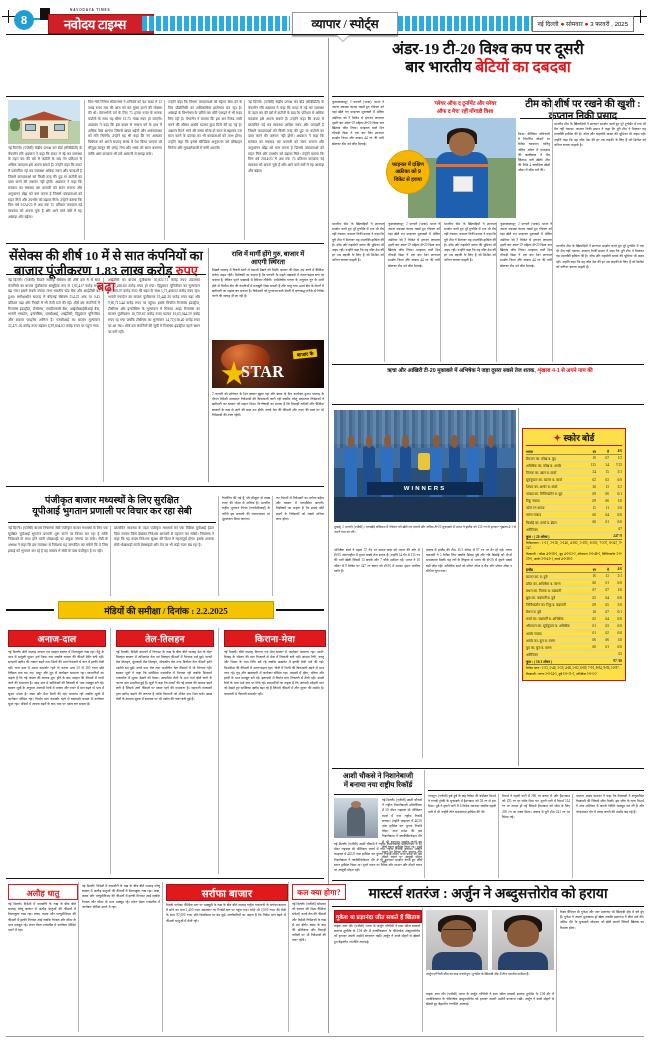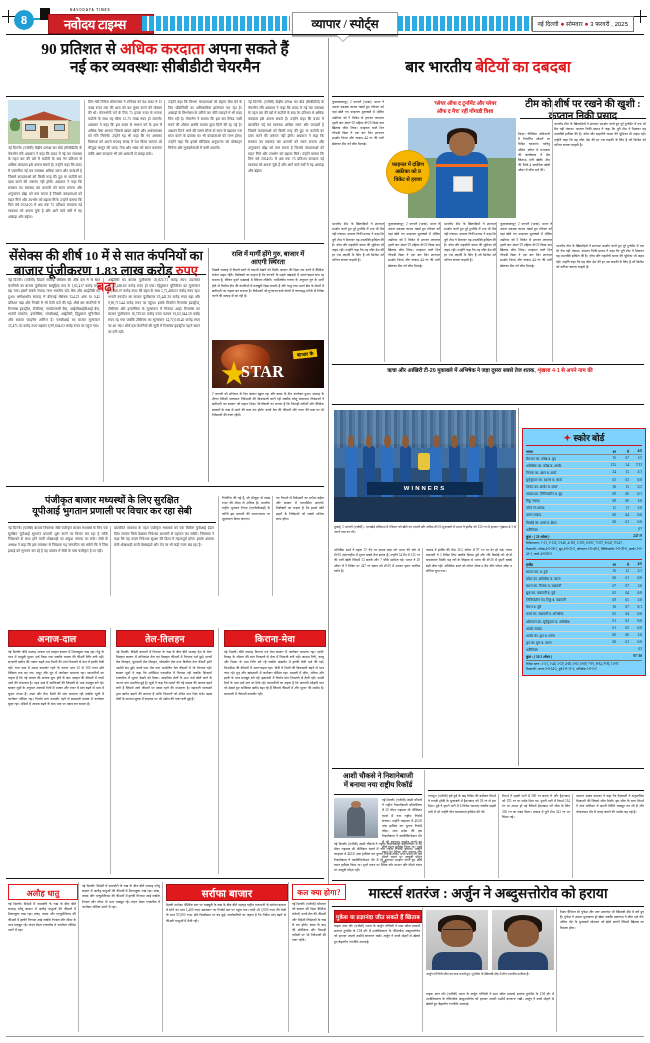--- a/index.html
+++ b/index.html
@@ -195,22 +195,22 @@
   }
   .redbanner{
     position:absolute;height:15px;background:#e0191d;border:1px solid #9d1319;
     display:flex;align-items:center;justify-content:center;color:#fff;
     font-family:"Liberation Serif",serif;font-weight:bold;font-size:9px;letter-spacing:.3px;
   }
   .redbanner.white{background:#fff;color:#e0191d;border:1px solid #e0191d;}
 
   
   .scorepanel{
-    position:absolute;left:522px;top:428px;width:124px;
-    border:1px solid #c9171d;background:#7dd3fc;box-sizing:border-box;padding:2px 3px 3px;
+    position:absolute;left:522px;top:428px;width:104px;
+    border:1px solid #c9171d;background:#fde047;box-sizing:border-box;padding:2px 3px 3px;
   }
   .scoretitle{
     text-align:center;font-family:"Liberation Serif",serif;font-weight:bold;font-size:9px;
     color:#111;border-bottom:1.5px solid #c9171d;padding-bottom:1px;margin-bottom:2px;
   }
   .scoretitle .star{color:#c9171d;}
   table.sb{width:100%;border-collapse:collapse;font-size:3.5px;
     font-family:"Liberation Serif",serif;color:#1c1c1c;}
   table.sb th{font-weight:bold;text-align:left;border-bottom:.5px solid #888;padding:.6px 0;}
   table.sb td{padding:.55px 0;border-bottom:.4px solid #d2d2d2;}
@@ -256,24 +256,20 @@
       <span class="dot">●</span>
       <span>सोमवार</span>
       <span class="dot">●</span>
       <span>3 फरवरी , 2025</span>
     </div>
   </div>
   <div class="rule-top"></div>
 
   <div class="vdiv" style="left:328px;top:38px;height:995px;"></div>
 
-  <div class="hl hl1">
-    <span>90 प्रतिशत से </span><span class="red">अधिक करदाता</span><span> अपना सकते हैं</span><br>
-    <span>नई कर व्यवस्थाः सीबीडीटी चेयरमैन</span>
-  </div>
   <div class="hdiv" style="left:6px;top:96px;width:318px;"></div>
 
   <div class="photo house" style="left:8px;top:100px;width:72px;height:44px;">
     <div class="tree"></div>
     <div class="roof"></div>
     <div class="body"></div>
     <div class="w1"></div>
     <div class="w2"></div>
     <div class="door"></div>
   </div>
@@ -343,20 +339,25 @@
   <div class="col" style="left:222px;top:496px;width:48px;height:100px;">
     <div class="txt sm">निर्धारित की गई है, जो मौजूदा दो लाख रुपए की सीमा से अधिक है। भारतीय राष्ट्रीय भुगतान निगम (एनपीसीआई) के जरिये इस प्रणाली की समय-समय पर मूल्यांकन किया जाएगा।</div>
   </div>
   <div class="col" style="left:276px;top:496px;width:48px;height:100px;">
     <div class="txt sm">नए नियमों से निवेशकों का भरोसा बढ़ेगा और बाजार में पारदर्शिता आएगी। विशेषज्ञों का कहना है कि इससे छोटे शहरों के निवेशकों को सबसे अधिक लाभ होगा।</div>
   </div>
   <div class="vdiv thin" style="left:110px;top:526px;height:70px;"></div>
   <div class="vdiv thin" style="left:218px;top:496px;height:100px;"></div>
   <div class="vdiv thin" style="left:272px;top:496px;height:100px;"></div>
 
+  <div class="mandi-band">
+    <div class="lrule"></div>
+    <div class="rrule"></div>
+    <div class="chip">मंडियों की समीक्षा / दिनांक : 2.2.2025</div>
+  </div>
 
   <div class="redbanner" style="left:8px;top:630px;width:96px;">
     <span>अनाज-दाल</span>
   </div>
   <div class="col" style="left:8px;top:650px;width:96px;height:222px;">
     <div class="txt sm">नई दिल्ली। बीते सप्ताह अनाज एवं दलहन बाजार में मिलाजुला रुख रहा। गेहूं के भाव में मामूली सुधार दर्ज किया गया जबकि चावल की कीमतें स्थिर बनी रहीं। सरकारी खरीद की रफ्तार बढ़ने तथा मिलों की मांग निकलने से धान में हल्की तेजी रही। चना दाल में उठाव कमजोर रहने के कारण भाव 50 से 100 रुपए प्रति क्विंटल तक घट गए। मसूर और मूंग में कारोबार सामान्य रहा। व्यापारियों का कहना है कि नई फसल की आवक शुरू होने के बाद दलहन की कीमतों में नरमी आने की संभावना है। उड़द दाल में स्टॉकिस्टों की लिवाली से भाव मजबूत बने रहे। बाजार सूत्रों के अनुसार आगामी दिनों में मक्का और ज्वार में मांग बढ़ने से भाव में सुधार संभव है। आटा और मैदा मिलों की मांग सामान्य रही जबकि सूजी में कारोबार सीमित रहा। निर्यात मांग कमजोर रहने से बासमती चावल में कारोबार सुस्त रहा। मंडियों में आवक बढ़ने के बाद भाव पर दबाव बन सकता है।</div>
   </div>
 
   <div class="redbanner" style="left:116px;top:630px;width:96px;">
     <span>तेल-तिलहन</span>
@@ -396,21 +397,21 @@
     <span>कल क्या होगा?</span>
   </div>
   <div class="col" style="left:292px;top:902px;width:34px;height:128px;">
     <div class="txt sm">नई दिल्ली। (एजेंसी) सोमवार को बाजार की दिशा वैश्विक संकेतों, कच्चे तेल की कीमतों और विदेशी निवेशकों के रुख से तय होगी। बजट के बाद की प्रतिक्रिया और तिमाही नतीजों पर भी निवेशकों की नजर रहेगी।</div>
   </div>
   <div class="vdiv thin" style="left:78px;top:882px;height:150px;"></div>
   <div class="vdiv thin" style="left:162px;top:882px;height:150px;"></div>
   <div class="vdiv thin" style="left:288px;top:882px;height:150px;"></div>
 
   <div class="hl hl2">
-    <br>
+    <span>अंडर-19 टी-20 विश्व कप पर दूसरी</span><br>
     <span>बार भारतीय </span><span class="red">बेटियों का दबदबा</span>
   </div>
   <div class="hdiv" style="left:332px;top:96px;width:312px;"></div>
 
   <div class="quotebox" style="left:410px;top:100px;width:110px;">
     <span class="red">'प्लेयर ऑफ द टूर्नामेंट और प्लेयर</span><br>
     <span class="red">ऑफ द मैच' रहीं गोंगाडी त्रिशा</span>
   </div>
 
   <div class="photo girlphoto" style="left:408px;top:118px;width:108px;height:100px;">

